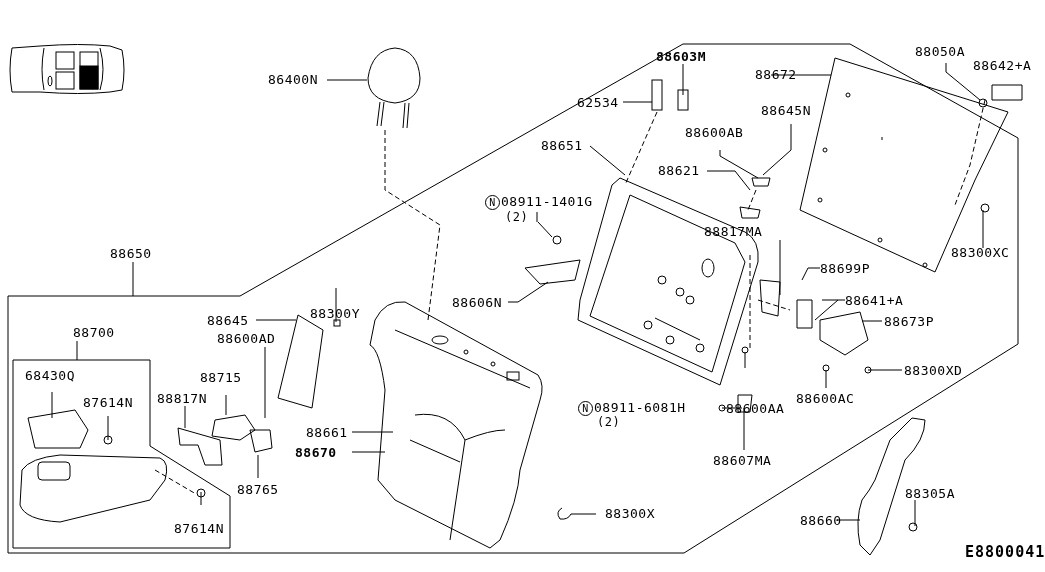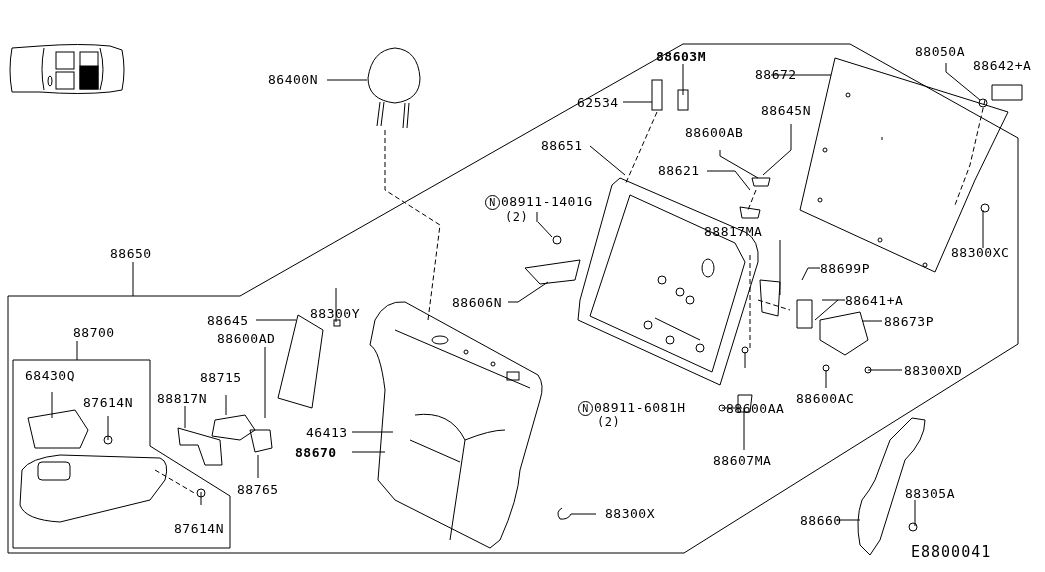--- a/index.html
+++ b/index.html
@@ -206,17 +206,17 @@
 <div class="lbl" style="left:110px;top:247px;">88650</div>
 <div class="lbl" style="left:310px;top:273px;margin-top:34px;">88300Y</div>
 <div class="lbl" style="left:207px;top:314px;">88645</div>
 <div class="lbl" style="left:217px;top:332px;">88600AD</div>
 <div class="lbl" style="left:57px;top:326px;margin-left:16px;">88700</div>
 <div class="lbl" style="left:25px;top:369px;">68430Q</div>
 <div class="lbl" style="left:83px;top:396px;">87614N</div>
 <div class="lbl" style="left:200px;top:371px;">88715</div>
 <div class="lbl" style="left:157px;top:392px;">88817N</div>
 <div class="lbl" style="left:237px;top:483px;">88765</div>
-<div class="lbl" style="left:306px;top:426px;">46413</div>
+<div class="lbl" style="left:306px;top:426px;">88661</div>
 <div class="lbl" style="left:295px;top:446px;font-weight:bold;">88670</div>
 <div class="lbl" style="left:174px;top:522px;">87614N</div>
 
-<div class="code" style="left:911px;top:543px;">E8800041</div>
+<div class="code" style="left:965px;top:543px;font-weight:bold;">E8800041</div>
 
 </body></html>

